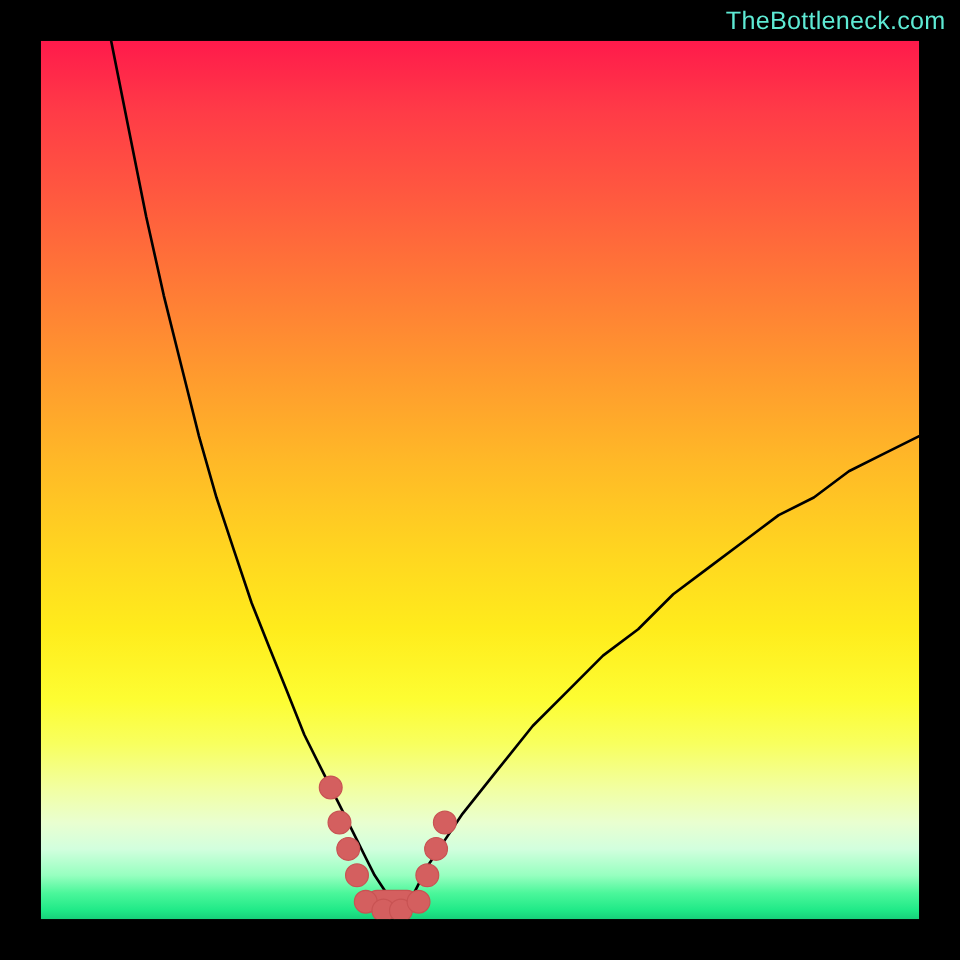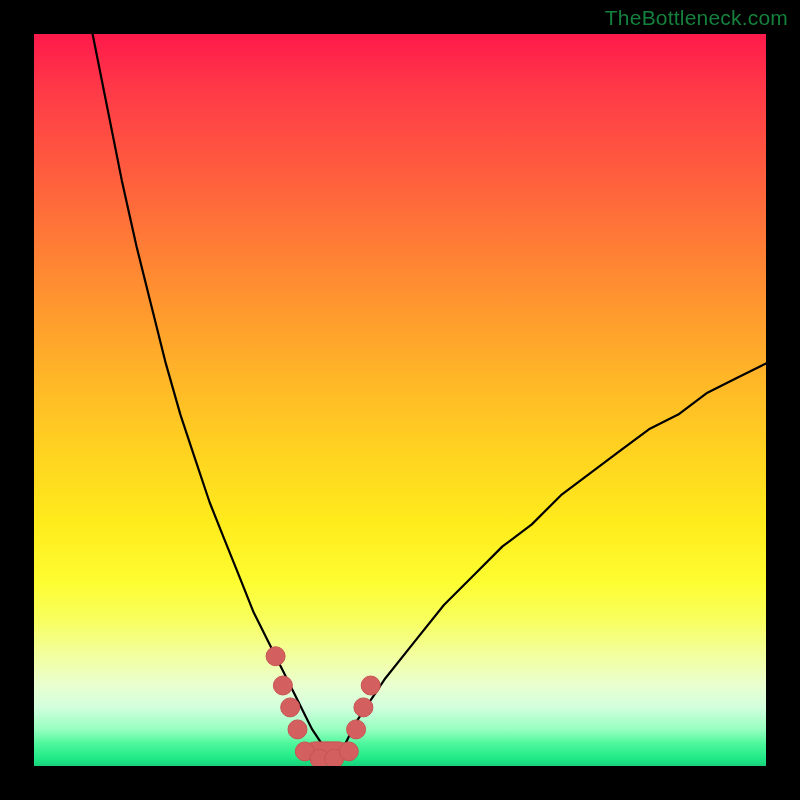--- a/index.html
+++ b/index.html
@@ -64,21 +64,21 @@
   }
   .marker {
     fill: #d45f5f;
     stroke: #c85353;
     stroke-width: 1;
   }
   .watermark {
     position: absolute;
     top: 6px;
     right: 12px;
-    color: #15803d;
+    color: #5eead4;
     font-size: 21px;
     letter-spacing: 0.2px;
   }
 </style>
 </head>
 <body>
 
 <div class="frame">
 
   <div class="plot">

